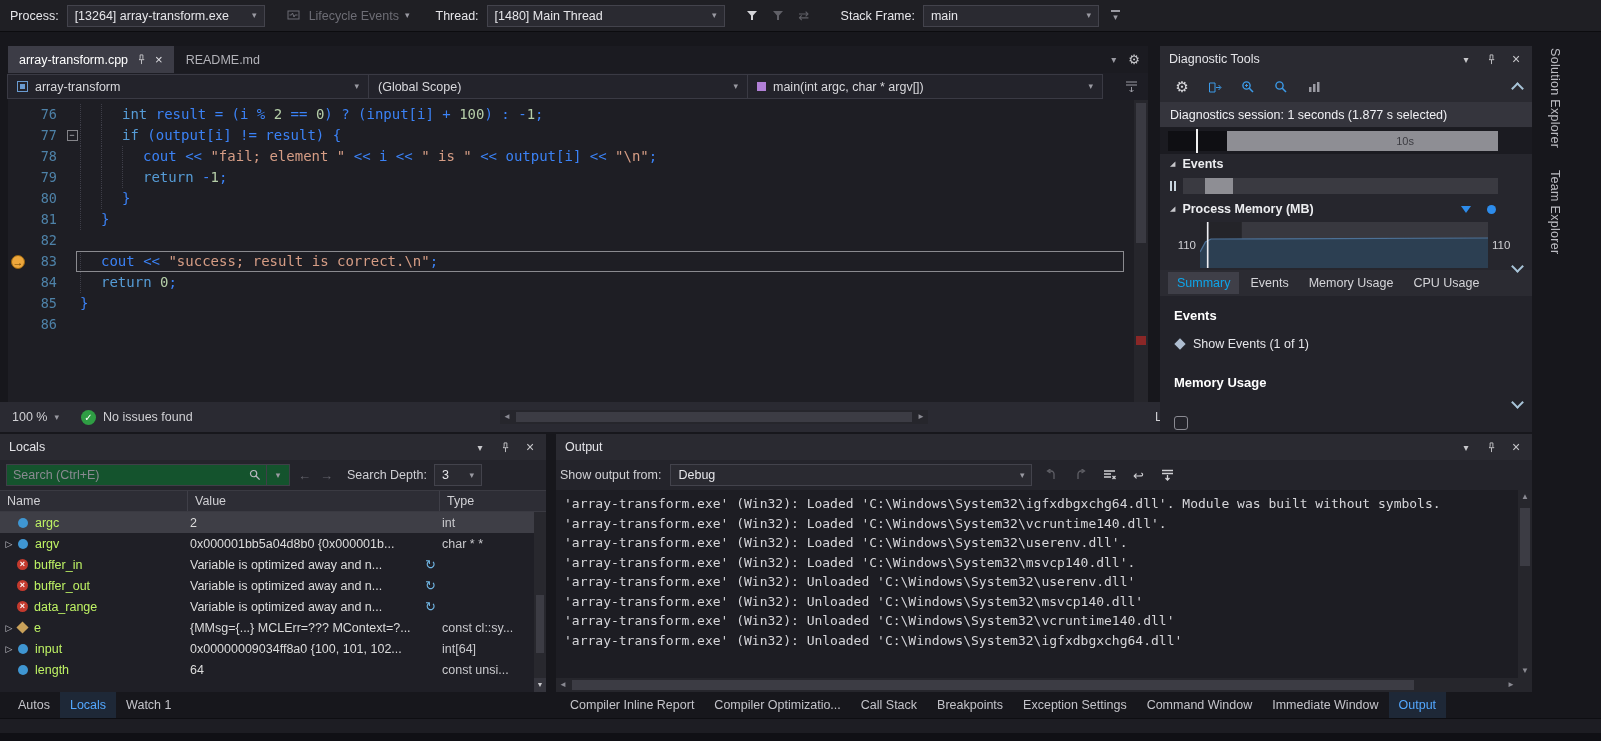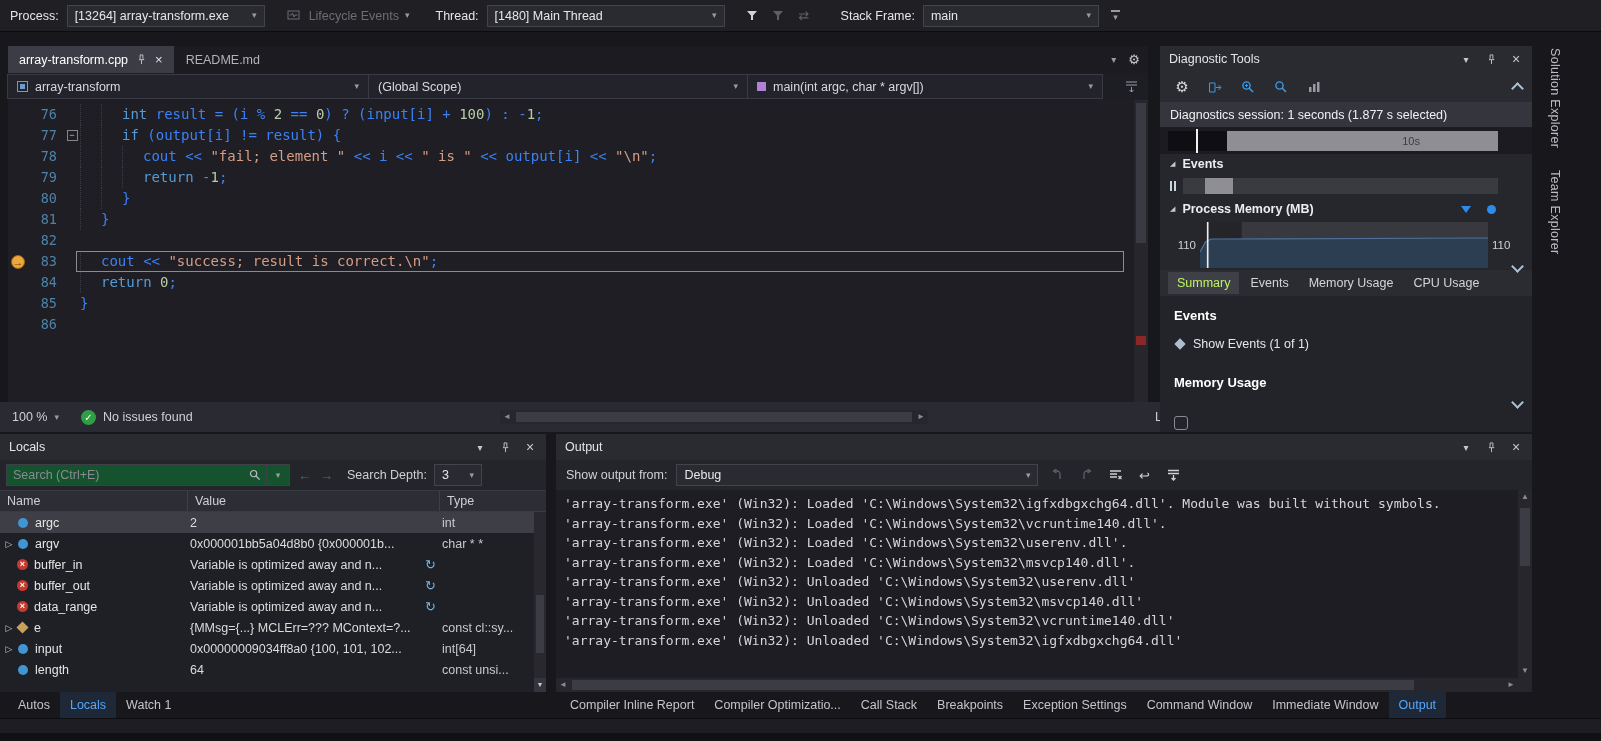--- a/index.html
+++ b/index.html
@@ -97,32 +97,32 @@
 #locals-body{position:relative;height:180px;background:#1f1f26;overflow:hidden}
 .lrow{display:grid;grid-template-columns:188px 252px 94px;height:21px;align-items:center}
 .lrow.sel{background:#3e3e46}
 .lc{display:flex;align-items:center;height:21px;overflow:hidden;white-space:nowrap;padding:0 4px 0 2px}
 .exp{width:14px;flex:0 0 14px;text-align:center;color:#c4c4cc;font-size:9px}
 .vic{flex:0 0 11px;width:11px;height:11px;margin:0 6px 0 1px}
 .vic.var{width:10px;height:10px;flex-basis:10px;background:#3f96d2;border-radius:50%;margin:0 7px 0 2px}
 .vic.err{background:#c43a2e;border-radius:50%;color:#fff;font-size:9px;line-height:11px;
   text-align:center;font-weight:bold}
 .vic.obj{background:#c9a15a;transform:rotate(45deg) scale(.78)}
-.nm{color:#e5e5e5}
+.nm{color:#bef264}
 .vt{flex:1;color:#dcdcdc;overflow:hidden;text-overflow:ellipsis}
 .refr{color:#6fb3e0;font-size:13px;margin-left:4px}
 .ltyp{color:#c8c8cc}
 #locals-vscroll{position:absolute;right:0;top:78px;bottom:0;width:12px;background:#28282e}
 #locals-vscroll .vthumb{position:absolute;left:2px;right:2px;top:46%;height:58px;background:#3c3c44}
 #locals-vscroll .arr{position:absolute;left:0;right:0;bottom:0;height:14px;background:#34343c;
   color:#c8c8cc;font-size:7px;line-height:14px;text-align:center}
 
 
 #output{position:absolute;left:556px;top:434px;width:976px;height:258px;background:#24242b}
-#output-toolbar{height:30px;display:flex;align-items:center;gap:9px;padding:0 10px;color:#d0d0d4}
+#output-toolbar{height:30px;display:flex;align-items:center;gap:9px;padding:0 4px;color:#d0d0d4}
 .out-dd{width:362px}
 .out-ic{width:20px;height:20px;display:flex;align-items:center;justify-content:center}
 #output-content{position:absolute;left:0;top:56px;right:14px;bottom:14px;background:#1d1d23;
   overflow:hidden;padding:4px 0 0 8px}
 .oline{font-size:13px;line-height:19.5px;color:#d6d6da;white-space:pre}
 #output-vscroll{position:absolute;right:0;top:56px;bottom:14px;width:14px;background:#26262c}
 #output-vscroll .sarr{position:absolute;left:0;right:0;height:14px;color:#8a8a92;font-size:8px;
   line-height:14px;text-align:center}
 #output-vscroll .vthumb{position:absolute;left:2px;right:2px;top:18px;height:58px;background:#3c3c44}
 #output-hscroll{position:absolute;left:0;right:14px;bottom:0;height:14px;background:#26262c;
@@ -138,40 +138,40 @@
 
 
 #diag{position:absolute;left:1160px;top:46px;width:372px;height:386px;background:#26262d;overflow:hidden}
 #diag-toolbar{height:30px;display:flex;align-items:center;gap:15px;padding:0 13px;background:#2a2a31}
 .dt-ic{display:flex;align-items:center;justify-content:center;width:18px;height:18px}
 #diag-session{height:26px;display:flex;align-items:center;padding:0 10px;background:#35353d;
   color:#f0f0f4;border-bottom:1px solid #1c1c22}
 #diag-timeline{height:26px;position:relative;background:#1b1b21}
 .tl-track{position:absolute;left:8px;right:34px;top:3px;bottom:3px;background:#0f0f13}
 .tl-sel{position:absolute;left:18%;right:0;top:0;bottom:0;background:#8e8e94}
-.tl-label{position:absolute;right:78px;top:50%;transform:translateY(-50%);color:#3c3c42;font-size:11px}
+.tl-label{position:absolute;right:84px;top:50%;transform:translateY(-50%);color:#3c3c42;font-size:11px}
 .tl-mark{position:absolute;left:8.5%;top:-2px;bottom:-2px;width:2px;background:#f0f0f0}
 .sect-head{display:flex;align-items:center;gap:7px;padding:0 10px;height:20px;color:#ecedf0;font-weight:700}
 .sect-head .tri{font-size:7px;color:#c8c8cc;font-weight:400}
 .sect-head.pm{height:22px}
 .pm-markers{margin-left:auto;display:flex;align-items:center;gap:16px;padding-right:26px}
 .pm-tri{width:0;height:0;border-left:5px solid transparent;border-right:5px solid transparent;
   border-top:7px solid #2d8ceb}
 .pm-dot{width:9px;height:9px;border-radius:50%;background:#2d8ceb}
 #diag-events-track{height:24px;display:flex;align-items:center;gap:7px;padding:0 34px 0 10px}
 .ev-ic{display:flex;gap:2px}
 .ev-ic .bar{width:2px;height:10px;background:#c8d4de}
 .ev-rail{flex:1;height:16px;background:#3a3a41;position:relative}
 .ev-thumb{position:absolute;left:7%;width:28px;top:0;bottom:0;background:#8e8e94}
 #diag-memory{height:50px;display:flex;align-items:center;gap:4px;padding:0 10px}
 .mem-lbl{width:26px;text-align:right;font-size:11.5px;color:#d0d0d4}
 .mem-lbl.r{text-align:left;width:30px}
 #diag-tabs{height:26px;background:#2b2b32;display:flex;align-items:center;padding-left:8px;gap:2px}
 .dtab{padding:4px 9px;color:#d4d4d8;white-space:nowrap}
-.dtab.active{background:#3f3f48;color:#bef264}
+.dtab.active{background:#3f3f48;color:#0ea5e9}
 #diag-content{height:136px;background:#23232a;padding:12px 14px;position:relative}
 .sum-head{font-weight:700;color:#fff;font-size:13px}
 .sum-head.mt{margin-top:24px}
 .sum-link{display:flex;align-items:center;gap:9px;margin:14px 2px 0;color:#e6e6ea}
 .ev-diamond{width:8px;height:8px;background:#aebdd0;transform:rotate(45deg)}
 #diag-partial{margin-top:26px;display:flex;align-items:center;gap:8px}
 .snap-box{width:14px;height:14px;border:1px solid #8a8a92;border-radius:3px}
 .chev{position:absolute;right:10px;width:9px;height:9px;border-left:2px solid #a8c4d8;
   border-bottom:2px solid #a8c4d8}
 .chev.up{transform:rotate(135deg)}

